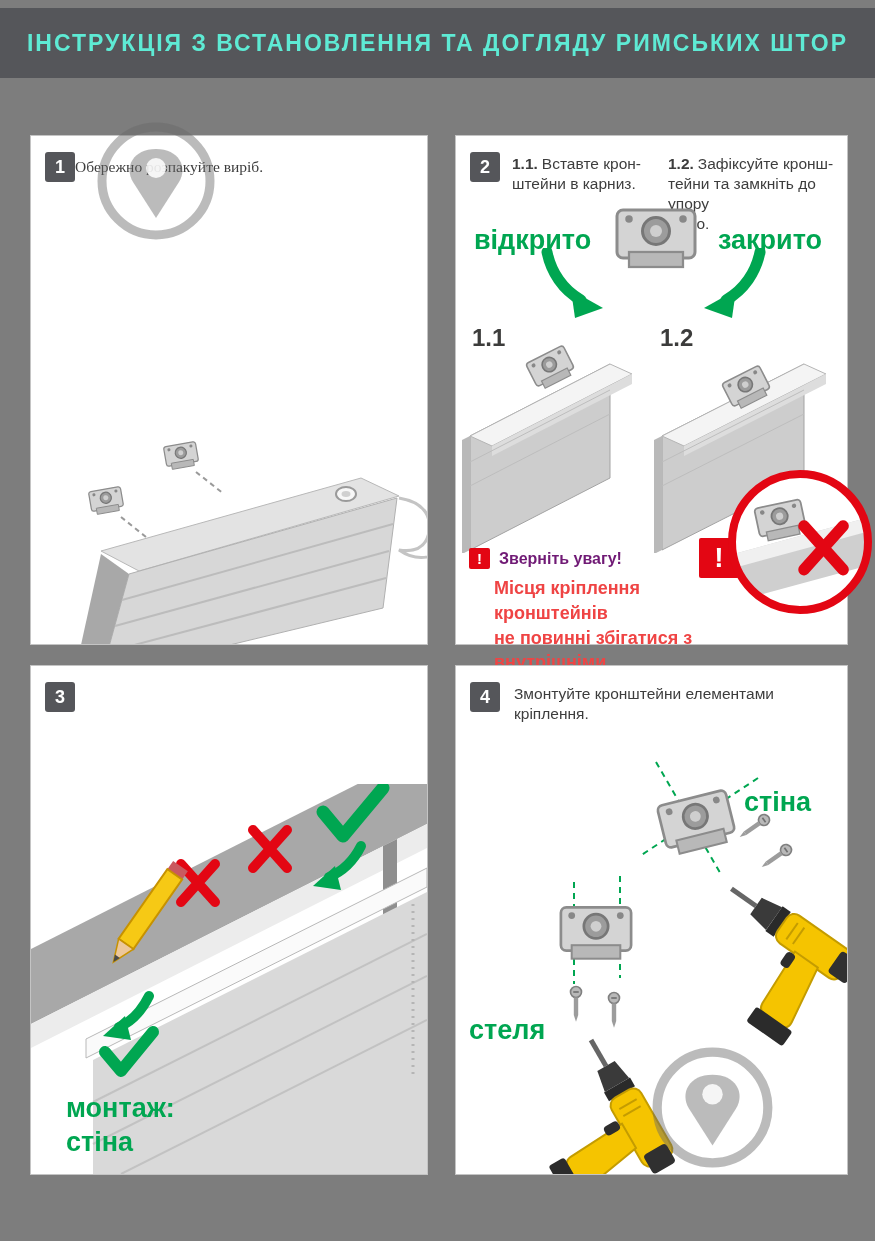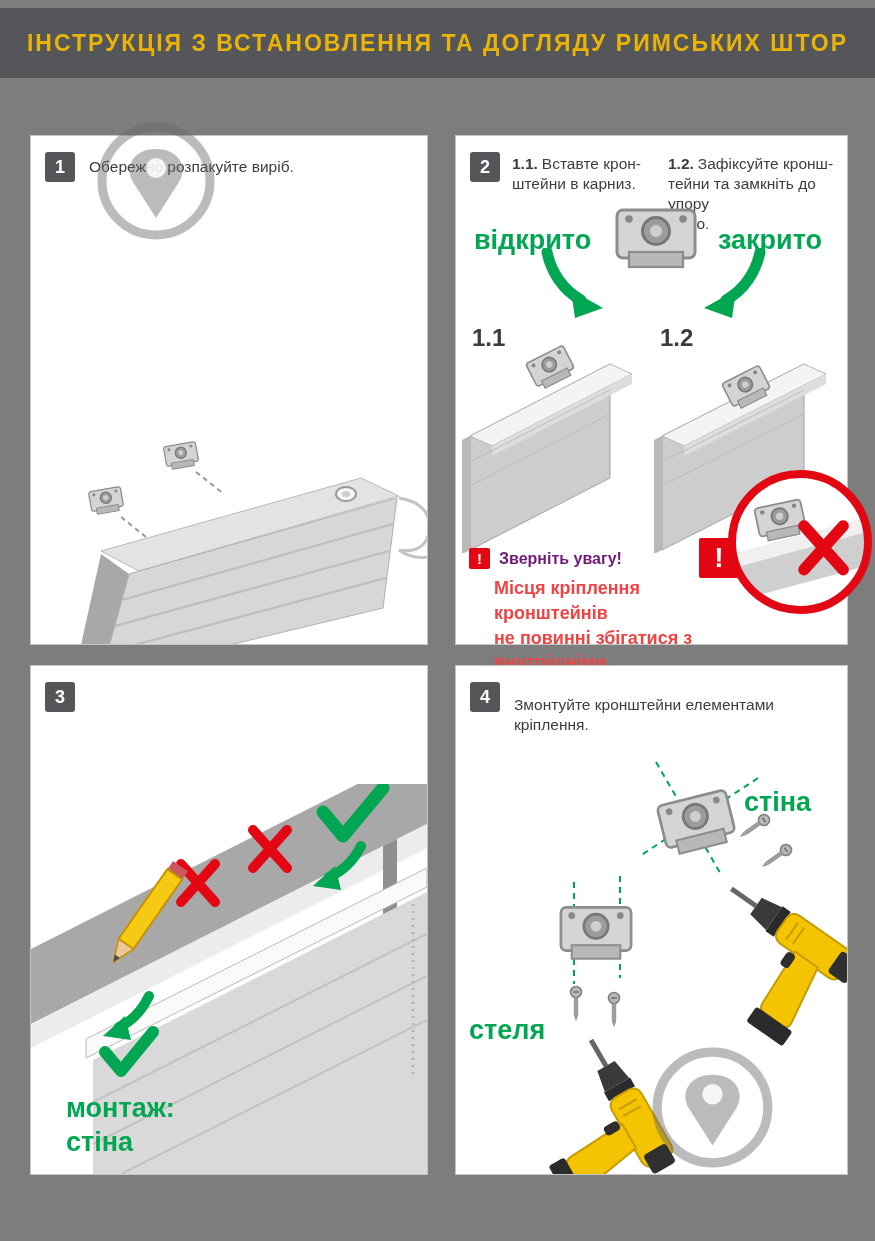--- a/index.html
+++ b/index.html
@@ -8,21 +8,21 @@
     background:#7d7d7d;
     font-family:"Liberation Sans", sans-serif;
     position:relative;
     overflow:hidden;
   }
   .header {
     position:absolute; left:0; top:8px; width:875px; height:70px;
     background:#55565a; display:flex; align-items:center; justify-content:center;
   }
   .header h1 {
-    color:#eab308; font-size:23px; font-weight:bold; letter-spacing:2px; white-space:nowrap;
+    color:#5eead4; font-size:23px; font-weight:bold; letter-spacing:2px; white-space:nowrap;
   }
   .panel { position:absolute; background:#ffffff; border:1px solid #c4c4c4; }
   #panel1 { left:30px;  top:135px; width:398px; height:510px; }
   #panel2 { left:455px; top:135px; width:393px; height:510px; }
   #panel3 { left:30px;  top:665px; width:398px; height:510px; }
   #panel4 { left:455px; top:665px; width:393px; height:510px; }
   .step-badge {
     position:absolute; width:30px; height:30px; background:#55565a; color:#fff;
     font-weight:bold; font-size:18px; display:flex; align-items:center; justify-content:center;
     border-radius:3px;
@@ -85,21 +85,21 @@
     </g>
   </defs>
 </svg>
 
 <header class="header">
   <h1>ІНСТРУКЦІЯ З ВСТАНОВЛЕННЯ ТА ДОГЛЯДУ РИМСЬКИХ ШТОР</h1>
 </header>
 
 <section class="panel" id="panel1">
   <div class="step-badge" style="left:14px;top:16px;">1</div>
-  <p class="step-text" style="left:58px;top:21px;width:330px;">Обережно розпакуйте виріб.</p>
+  <p class="step-text" style="left:44px;top:21px;width:330px;font-family:Liberation Serif, serif;">Обережно розпакуйте виріб.</p>
 
   <svg class="abs" style="left:0;top:70px;" width="396" height="438" viewBox="0 0 396 438">
 
     <use href="#bracket" transform="translate(150,248) rotate(-10) scale(0.62)"></use>
     <use href="#bracket" transform="translate(75,293) rotate(-10) scale(0.62)"></use>
     <path d="M165,266 l28,22" stroke="#9a9a9a" stroke-width="2" stroke-dasharray="5,4" fill="none"></path>
     <path d="M90,311 l30,24" stroke="#9a9a9a" stroke-width="2" stroke-dasharray="5,4" fill="none"></path>
 
     <polygon points="70,345 330,272 368,290 108,365" fill="#e3e3e3" stroke="#b8b8b8"></polygon>
 
@@ -218,21 +218,21 @@
     <polygon points="94,232 72,252 100,256" fill="#00A651"></polygon>
     <path d="M74,268 L90,287 L122,248" stroke="#00A651" stroke-width="12" fill="none" stroke-linecap="round" stroke-linejoin="round"></path>
   </svg>
 
   <div class="green-label" style="left:35px;top:426px;">монтаж:
 стіна</div>
 </section>
 
 <section class="panel" id="panel4">
   <div class="step-badge" style="left:14px;top:16px;">4</div>
-  <p class="step-text" style="left:58px;top:18px;width:320px;margin-top:11px;">Змонтуйте кронштейни елементами
+  <p class="step-text" style="left:58px;top:18px;width:320px;">Змонтуйте кронштейни елементами
 кріплення.</p>
 
   <svg class="abs" style="left:0;top:68px;" width="391" height="440" viewBox="0 0 391 440">
 
     <path d="M200,28 l66,114 M302,44 l-118,78" stroke="#00A651" stroke-width="2" stroke-dasharray="6,5" fill="none"></path>
     <use href="#bracket" transform="translate(240,85) rotate(-14) scale(1.35)"></use>
     <use href="#screw" transform="translate(308,86) rotate(55) scale(1.1)"></use>
     <use href="#screw" transform="translate(330,116) rotate(55) scale(1.1)"></use>
     <use href="#drill" transform="translate(300,172) rotate(35)"></use>
 

